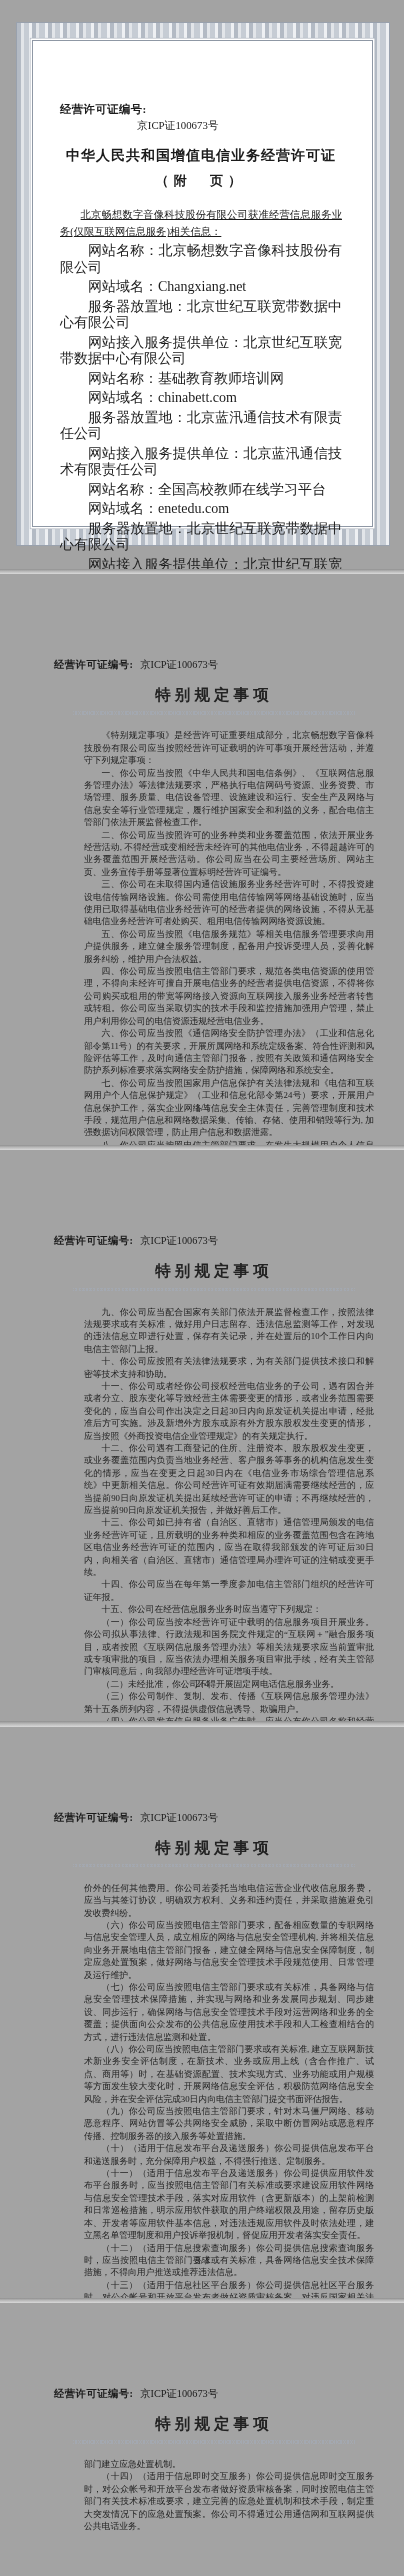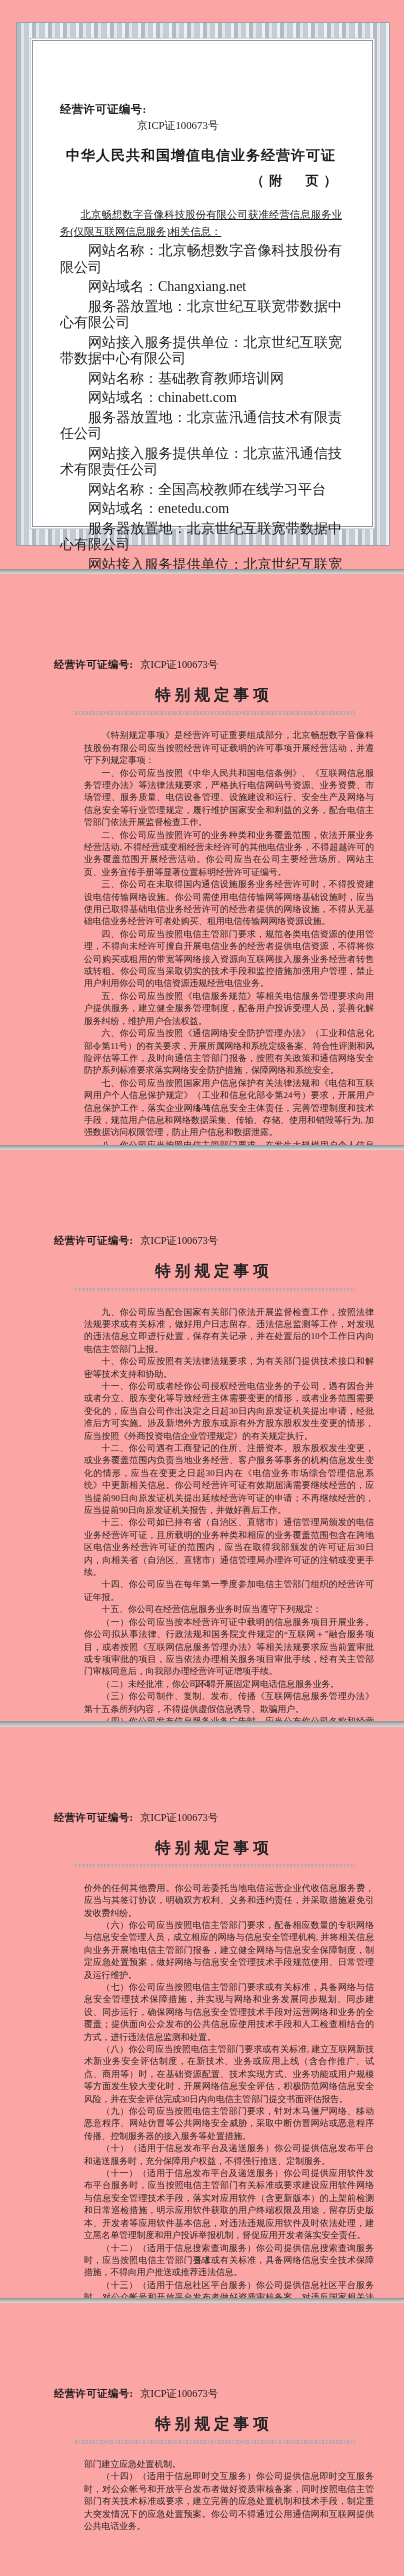--- a/index.html
+++ b/index.html
@@ -1,21 +1,21 @@
 <!DOCTYPE html>
 <html style="font-size:8.2px"><head>
 <meta charset="utf-8">
 <style>
   * { margin:0; padding:0; box-sizing:border-box; }
   html,body { width:405px; background:#ffffff; }
   body { font-family:"Liberation Serif","DejaVu Serif",serif; color:#1c1c1c; }
   .viewport { width:405px; }
 
   
-  .page { width:405px; background:#fca5a5; position:relative; overflow:hidden; }
+  .page { width:405px; background:#a3a3a3; position:relative; overflow:hidden; }
   .page-gap { height:5.2px; background:linear-gradient(180deg,#8f8f8f 0%,#b7b7b7 45%,#d9d9d9 100%); }
 
   
   .cert-page { height:569px; padding:21.6px 15.5px 0 15.5px; }
   .cert-frame {
     height:524px;
     padding:17.5px 15.5px;
     border:0.5px solid #99a1ad;
     background:
       repeating-linear-gradient(90deg,#b3bac4 0 3.6px,#e2e5e9 3.6px 6.7px,#c6ccd4 6.7px 12.4px,#eef0f3 12.4px 15.5px);
@@ -23,21 +23,21 @@
   .cert-inner {
     height:100%;
     background:#fff;
     border:0.5px solid #8f98a5;
     box-shadow:0 0 0 1.5px #ffffff, 0 0 0 2.1px #aab1bb;
     padding:61px 30px 0 27px;
   }
   .cert-license-label { font-size:11.3px; font-weight:bold; letter-spacing:0.5px; }
   .cert-license-no { font-size:10.8px; margin:2.1px 0 0 77px; font-family:"Liberation Serif","DejaVu Sans Mono",serif; }
   .cert-title { font-size:14px; font-weight:bold; text-align:center; letter-spacing:1px; margin-top:13.4px; }
-  .cert-subtitle { font-size:13px; font-weight:bold; text-align:right; letter-spacing:5.2px; margin-top:7.2px; }
+  .cert-subtitle { font-size:13px; font-weight:bold; text-align:center; letter-spacing:5.2px; margin-top:7.2px; }
   .cert-intro { font-size:10.3px; line-height:17px; text-align:justify; text-indent:2em; margin-top:16.5px;text-decoration:underline; }
   .cert-line { font-size:14px; line-height:16.5px; text-align:justify; text-indent:2em; margin-top:3px; }
 
   
   .spec-page { height:571px; padding:84px 31px 10px 54px; }
   .spec-header { font-size:10.3px; }
   .spec-header .lbl { font-weight:bold; letter-spacing:0.5px; }
   .spec-header .num { margin-left:4.1px; }
   .spec-title { font-size:15.5px; font-weight:bold; text-align:center; letter-spacing:4.1px; margin-top:13px; color:#222; }
   .spec-rule {
@@ -93,22 +93,22 @@
       <span class="lbl">经营许可证编号:</span>
       <span class="num">京ICP证100673号</span>
     </div>
     <h2 class="spec-title">特别规定事项</h2>
     <div class="spec-rule"></div>
     <div class="spec-body">
       <p>《特别规定事项》是经营许可证重要组成部分，北京畅想数字音像科技股份有限公司应当按照经营许可证载明的许可事项开展经营活动，并遵守下列规定事项：</p>
       <p>一、你公司应当按照《中华人民共和国电信条例》、《互联网信息服务管理办法》等法律法规要求，严格执行电信网码号资源、业务资费、市场管理、服务质量、电信设备管理、设施建设和运行、安全生产及网络与信息安全等行业管理规定，履行维护国家安全和利益的义务，配合电信主管部门依法开展监督检查工作。</p>
       <p>二、你公司应当按照许可的业务种类和业务覆盖范围，依法开展业务经营活动, 不得经营或变相经营未经许可的其他电信业务，不得超越许可的业务覆盖范围开展经营活动。你公司应当在公司主要经营场所、网站主页、业务宣传手册等显著位置标明经营许可证编号。</p>
       <p>三、你公司在未取得国内通信设施服务业务经营许可时，不得投资建设电信传输网络设施。你公司需使用电信传输网等网络基础设施时，应当使用已取得基础电信业务经营许可的经营者提供的网络设施，不得从无基础电信业务经营许可者处购买、租用电信传输网网络资源设施。</p>
+      <p>五、你公司应当按照《电信服务规范》等相关电信服务管理要求向用户提供服务，建立健全服务管理制度，配备用户投诉受理人员，妥善化解服务纠纷，维护用户合法权益。</p>
       <p>四、你公司应当按照电信主管部门要求，规范各类电信资源的使用管理，不得向未经许可擅自开展电信业务的经营者提供电信资源，不得将你公司购买或租用的带宽等网络接入资源向互联网接入服务业务经营者转售或转租。你公司应当采取切实的技术手段和监控措施加强用户管理，禁止用户利用你公司的电信资源违规经营电信业务。</p>
-      <p>五、你公司应当按照《电信服务规范》等相关电信服务管理要求向用户提供服务，建立健全服务管理制度，配备用户投诉受理人员，妥善化解服务纠纷，维护用户合法权益。</p>
       <p>六、你公司应当按照《通信网络安全防护管理办法》（工业和信息化部令第11号）的有关要求，开展所属网络和系统定级备案、符合性评测和风险评估等工作，及时向通信主管部门报备，按照有关政策和通信网络安全防护系列标准要求落实网络安全防护措施，保障网络和系统安全。</p>
       <p>七、你公司应当按照国家用户信息保护有关法律法规和《电信和互联网用户个人信息保护规定》（工业和信息化部令第24号）要求，开展用户信息保护工作，落实企业网络与信息安全主体责任，完善管理制度和技术手段，规范用户信息和网络数据采集、传输、存储、使用和销毁等行为, 加强数据访问权限管理，防止用户信息和数据泄露。</p>
       <p>八、你公司应当按照电信主管部门要求，在发生大规模用户个人信息泄露事件、影响众多用户的服务中断事件等重大网络安全事件时，立即采取应急措施，控制影响范围，消除事件危害，并第一时间向电信主管部门报告，根据电信主管部门要求采取应急处置措施。</p>
     </div>
     <div class="pagenum">1/4</div>
   </section>
 
   <div class="page-gap"></div>
 
   <section class="page spec-page">

